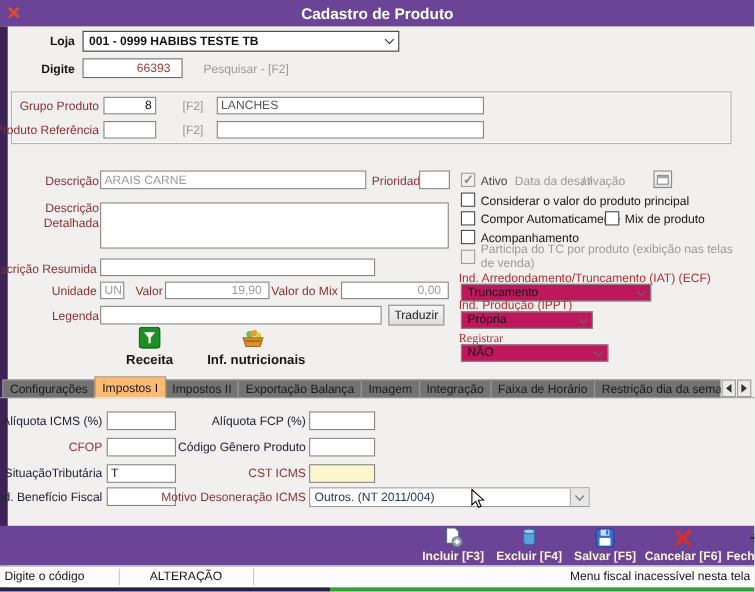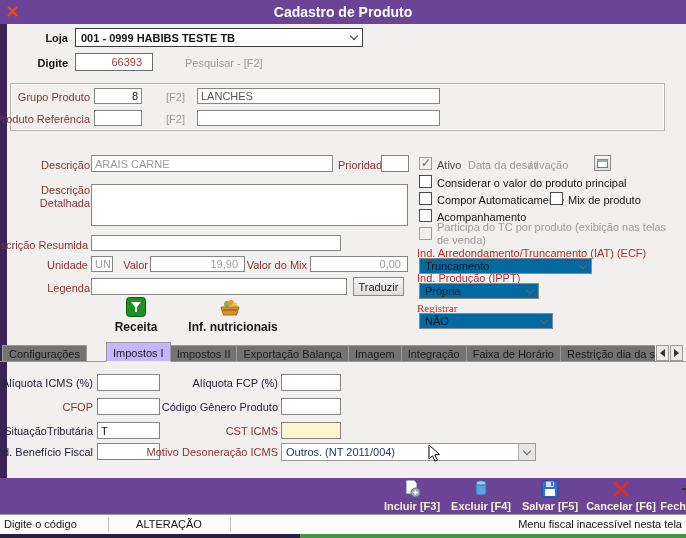--- a/index.html
+++ b/index.html
@@ -22,43 +22,43 @@
   .leftstrip { position:absolute; left:0; top:24px; width:7px; height:510px; background:#3b2356; }
 
   .fld { position:absolute; background:#fff; border:1px solid #858585; padding:0 3px;
          font-size:11px; overflow:hidden; white-space:nowrap; display:flex; align-items:center; }
   .fld.ra { justify-content:flex-end; }
   .fld.dis { color:#9b9b9b; }
   .lbl { position:absolute; font-size:11px; }
 
   .combo { position:absolute; background:#fff; border:1px solid #3c3c3c; display:flex;
            align-items:center; padding:0 5px; }
-  .combo-g { position:absolute; background:#0369a1; border:1px solid #8a8a8a; display:flex;
+  .combo-g { position:absolute; background:#be185d; border:1px solid #8a8a8a; display:flex;
              align-items:center; padding:0 5px; }
   .chev { width:6px; height:6px; border-right:1.4px solid #333; border-bottom:1.4px solid #333;
           transform:rotate(45deg); margin-left:auto; margin-top:-3px; flex:0 0 auto; }
   .chev.lt { border-color:#666; }
 
   .cb { position:absolute; width:13px; height:13px; background:#fff; border:1px solid #4a4a4a; }
   .cb.checked::after { content:"✓"; position:absolute; left:1px; top:-2px; font-size:12px;
                        color:#8a8a8a; font-weight:bold; }
   .cb.dis { border-color:#9e9e9e; background:#f1f0ee; }
 
   .groupbox { position:absolute; border:1px solid #b7b4af; box-shadow:inset 0 0 0 1px #fbfbfa; }
 
   .btn3d { position:absolute; background:linear-gradient(#f6f6f6,#dedede); border:1px solid #8a8a8a;
            display:flex; align-items:center; justify-content:center; font-size:11px; color:#222; }
 
   .tabstrip { position:absolute; left:2px; top:342px; width:653px; height:20px; display:flex;
               align-items:flex-end; overflow:hidden; white-space:nowrap; }
   .tabline { position:absolute; left:0; top:361px; width:686px; height:1px; background:#9a9a9a; }
   .tab { flex:0 0 auto; height:17px; padding:2px 6px 0; border:1px solid #9a9a9a; margin-right:-1px;
          background:#737373; font-size:11px; color:#1a1a1a; }
-  .tab.active { height:20px; padding-top:4px; background:#c4b5fd; position:relative; z-index:2;
-                border-bottom:1px solid #f4f3f1;margin-left:20px; }
+  .tab.active { height:20px; padding-top:4px; background:#fdba74; position:relative; z-index:2;
+                border-bottom:1px solid #f4f3f1; }
   .tarr { position:absolute; top:345px; width:13px; height:16px; background:#eceae8;
           border:1px solid #9a9a9a; display:flex; align-items:center; justify-content:center; }
   .tri-l { width:0; height:0; border-top:4px solid transparent; border-bottom:4px solid transparent;
            border-right:5px solid #333; }
   .tri-r { width:0; height:0; border-top:4px solid transparent; border-bottom:4px solid transparent;
            border-left:5px solid #333; }
 
   .toolbar { position:absolute; left:0; top:478px; width:686px; height:36px; background:#6b4397; }
   .tbtn { position:absolute; top:479px; width:70px; display:flex; flex-direction:column;
           align-items:center; color:#faf3d8; font-weight:bold; font-size:11px; cursor:pointer;margin-left:44px; }
@@ -84,21 +84,21 @@
     <div class="title">Cadastro de Produto</div>
   </div>
   <div class="leftstrip"></div>
 
   <div class="lbl bold nw" style="right:618px; top:32px;">Loja</div>
   <div class="combo bold" style="left:75px; top:28px; width:288px; height:19px;">
     <span>001 - 0999 HABIBS TESTE TB</span>
     <span class="chev"></span>
   </div>
   <div class="lbl bold nw" style="right:618px; top:57px;">Digite</div>
-  <div class="fld ra" style="left:75px; top:53px; width:78px; height:18px; color:#a43c3c; padding-right:10px; border-color:#6e6e6e;">66393</div>
+  <div class="fld ra" style="left:75px; top:53px; width:91px; height:18px; color:#a43c3c; padding-right:10px; border-color:#6e6e6e;">66393</div>
   <div class="lbl gray nw" style="left:185px; top:57px;">Pesquisar - [F2]</div>
 
   <div class="groupbox" style="left:10px; top:83px; width:655px; height:48px;"></div>
   <div class="lbl maroon nw" style="right:596px; top:91px;">Grupo Produto</div>
   <div class="fld ra" style="left:94px; top:88px; width:48px; height:16px;">8</div>
   <div class="lbl gray nw" style="left:166px; top:91px;">[F2]</div>
   <div class="fld" style="left:197px; top:88px; width:243px; height:16px; color:#555;">LANCHES</div>
   <div class="lbl maroon nw" style="right:596px; top:113px;">Produto Referência</div>
   <div class="fld" style="left:94px; top:110px; width:48px; height:16px;"></div>
   <div class="lbl gray nw" style="left:166px; top:113px;">[F2]</div>

